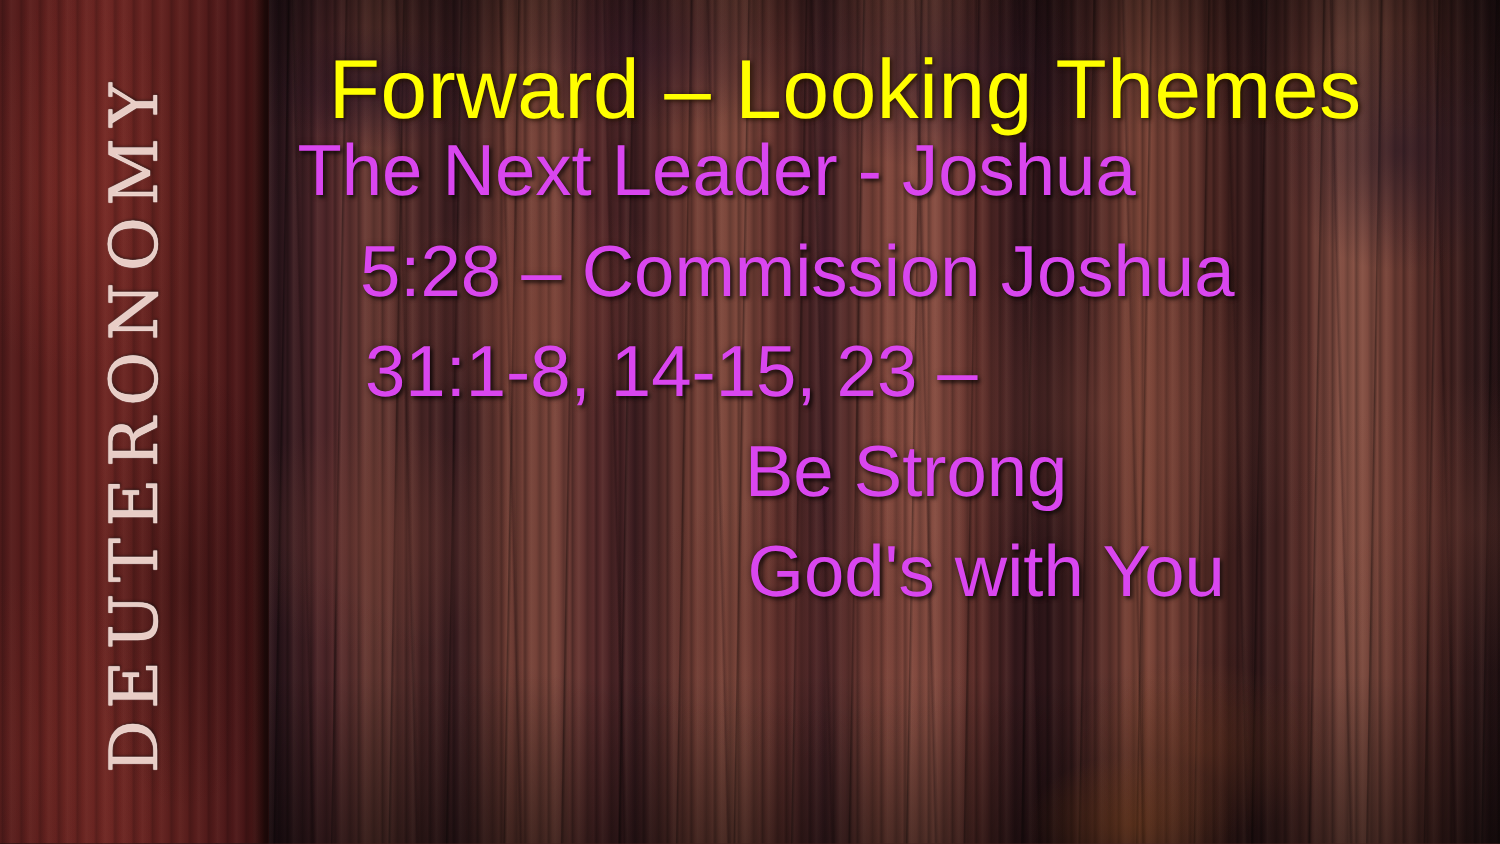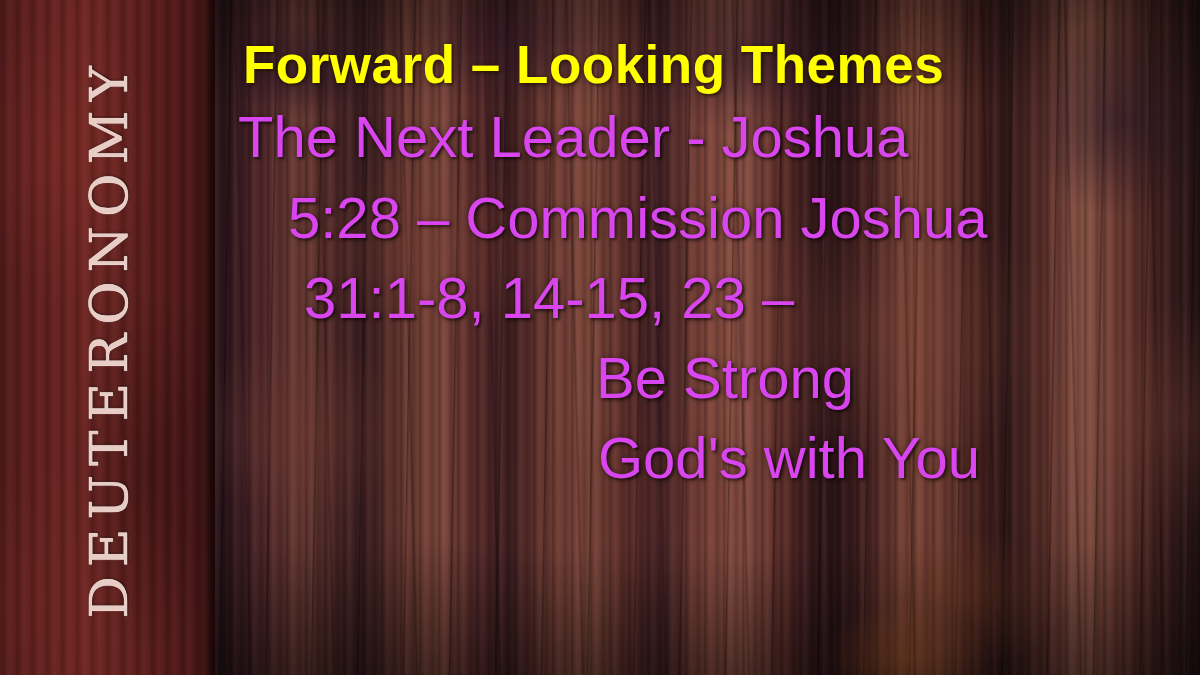--- a/index.html
+++ b/index.html
@@ -166,33 +166,34 @@
     font-weight: 400;
     font-size: 58px;
     line-height: 1;
     text-shadow:
       2px 2px 3px rgba(0,0,0,0.55),
       0 0 6px rgba(0,0,0,0.35);
   }
 
   .line.title {
     color: #ffff00;
-    font-weight: 700;
-    font-size: 53px;
+    font-weight: 400;
+    font-size: 67px;
     letter-spacing: 0.5px;
     text-shadow:
       2px 2px 3px rgba(40,20,0,0.6),
       0 0 5px rgba(0,0,0,0.4);
+    margin-left: 20px;
   }
 
   
   .l-title  { left: 243px; top: 38px;  }
   .l-1      { left: 238px; top: 108px; }
   .l-2      { left: 288px; top: 189px; }
-  .l-3      { left: 304px; top: 269px; }
+  .l-3      { left: 292px; top: 269px; }
   .l-4      { left: 596px; top: 349px; }
   .l-5      { left: 598px; top: 429px; }
   .l-6      { left: 288px; top: 509px; }
 </style>
 </head>
 <body>
 
 <div class="slide">
 
   <div class="bark">

